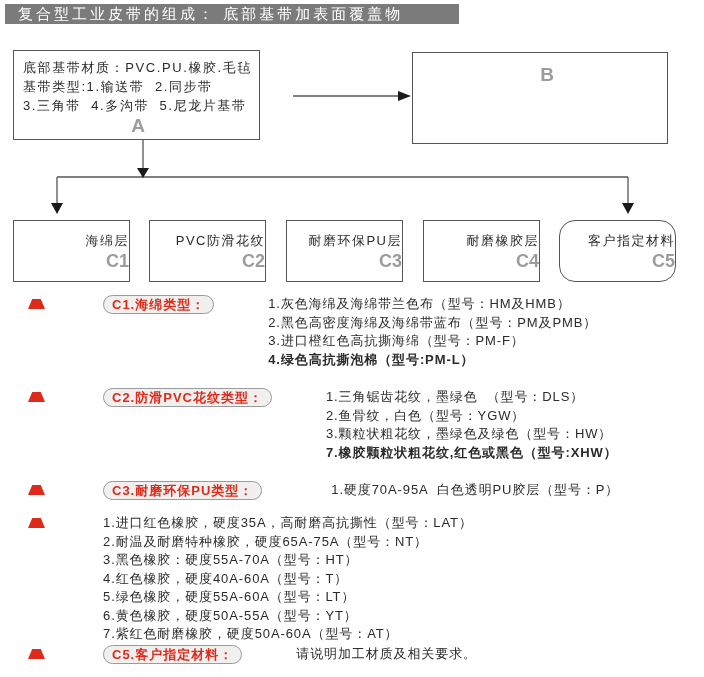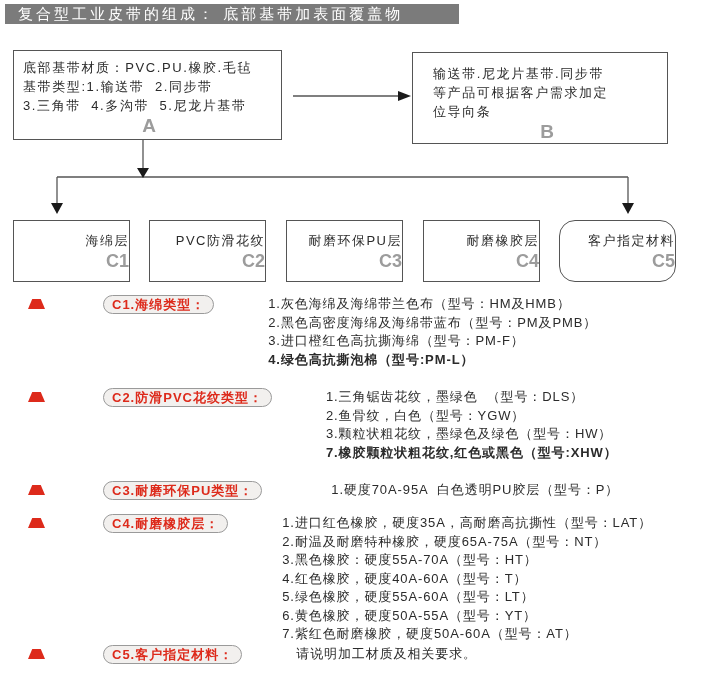--- a/index.html
+++ b/index.html
@@ -15,21 +15,21 @@
 
   
   .title-bar{
     position:absolute;left:5px;top:4px;width:454px;height:20px;
     background:#7b7b7b;color:#fff;font-weight:normal;font-size:15px;
     line-height:20px;padding-left:13px;letter-spacing:3px;white-space:pre;
   }
 
   
   .fbox{position:absolute;border:1px solid var(--line);background:#fff;}
-  .box-a{left:13px;top:50px;width:269px;height:90px;padding:7px 6px 12px 9px;}
+  .box-a{left:13px;top:50px;width:247px;height:90px;padding:7px 6px 12px 9px;}
   .box-b{left:412px;top:52px;width:256px;height:92px;padding:11px 6px 0 20px;}
   .box-line{font-size:13px;line-height:19px;letter-spacing:1.6px;white-space:pre-wrap;}
   .box-code{text-align:center;font-size:19px;font-weight:bold;color:var(--gray-code);letter-spacing:0;line-height:21px;}
 
   .cbox{position:absolute;top:220px;width:117px;height:62px;border:1px solid var(--line);text-align:right;background:#fff;}
   .cbox .clabel{display:block;margin-top:11px;font-size:13px;letter-spacing:1.5px;}
   .cbox .ccode{display:block;margin-top:1px;font-size:18px;font-weight:bold;color:var(--gray-code);}
 
   .connectors{position:absolute;left:0;top:0;width:704px;height:290px;pointer-events:none;}
 
@@ -60,25 +60,20 @@
     <div class="fbox box-a">
       <div>
           <div class="box-line">底部基带材质：PVC.PU.橡胶.毛毡</div>
           <div class="box-line">基带类型:1.输送带  2.同步带</div>
           <div class="box-line">3.三角带  4.多沟带  5.尼龙片基带</div>
         </div>
       <div class="box-code">A</div>
     </div>
 
     <div class="fbox box-b">
-      <div>
-          <div class="box-line">输送带.尼龙片基带.同步带</div>
-          <div class="box-line">等产品可根据客户需求加定</div>
-          <div class="box-line">位导向条</div>
-        </div>
       <div class="box-code">B</div>
     </div>
 
     <svg class="connectors" viewBox="0 0 704 290" xmlns="http://www.w3.org/2000/svg">
       <g stroke="#555" stroke-width="1.3" fill="none">
         <line x1="293" y1="96" x2="399" y2="96"></line>
         <line x1="143" y1="140" x2="143" y2="170"></line>
         <line x1="57" y1="177" x2="628" y2="177"></line>
         <line x1="57" y1="177" x2="57" y2="204"></line>
         <line x1="628" y1="177" x2="628" y2="204"></line>
@@ -138,21 +133,20 @@
       </div>
       <div class="section sec-c3" style="top: 481px; justify-content: flex-end;">
         <span class="marker"></span>
         <span class="capsule">C3.耐磨环保PU类型：</span>
         <div class="items">
           <div class="item">1.硬度70A-95A  白色透明PU胶层（型号：P）</div>
         </div>
       </div>
       <div class="section sec-c4" style="top: 514px;">
         <span class="marker"></span>
-        <span class="capsule">C4.耐磨橡胶层：</span>
         <div class="items">
           <div class="item">1.进口红色橡胶，硬度35A，高耐磨高抗撕性（型号：LAT）</div>
           <div class="item">2.耐温及耐磨特种橡胶，硬度65A-75A（型号：NT）</div>
           <div class="item">3.黑色橡胶：硬度55A-70A（型号：HT）</div>
           <div class="item">4.红色橡胶，硬度40A-60A（型号：T）</div>
           <div class="item">5.绿色橡胶，硬度55A-60A（型号：LT）</div>
           <div class="item">6.黄色橡胶，硬度50A-55A（型号：YT）</div>
           <div class="item">7.紫红色耐磨橡胶，硬度50A-60A（型号：AT）</div>
         </div>
       </div>

